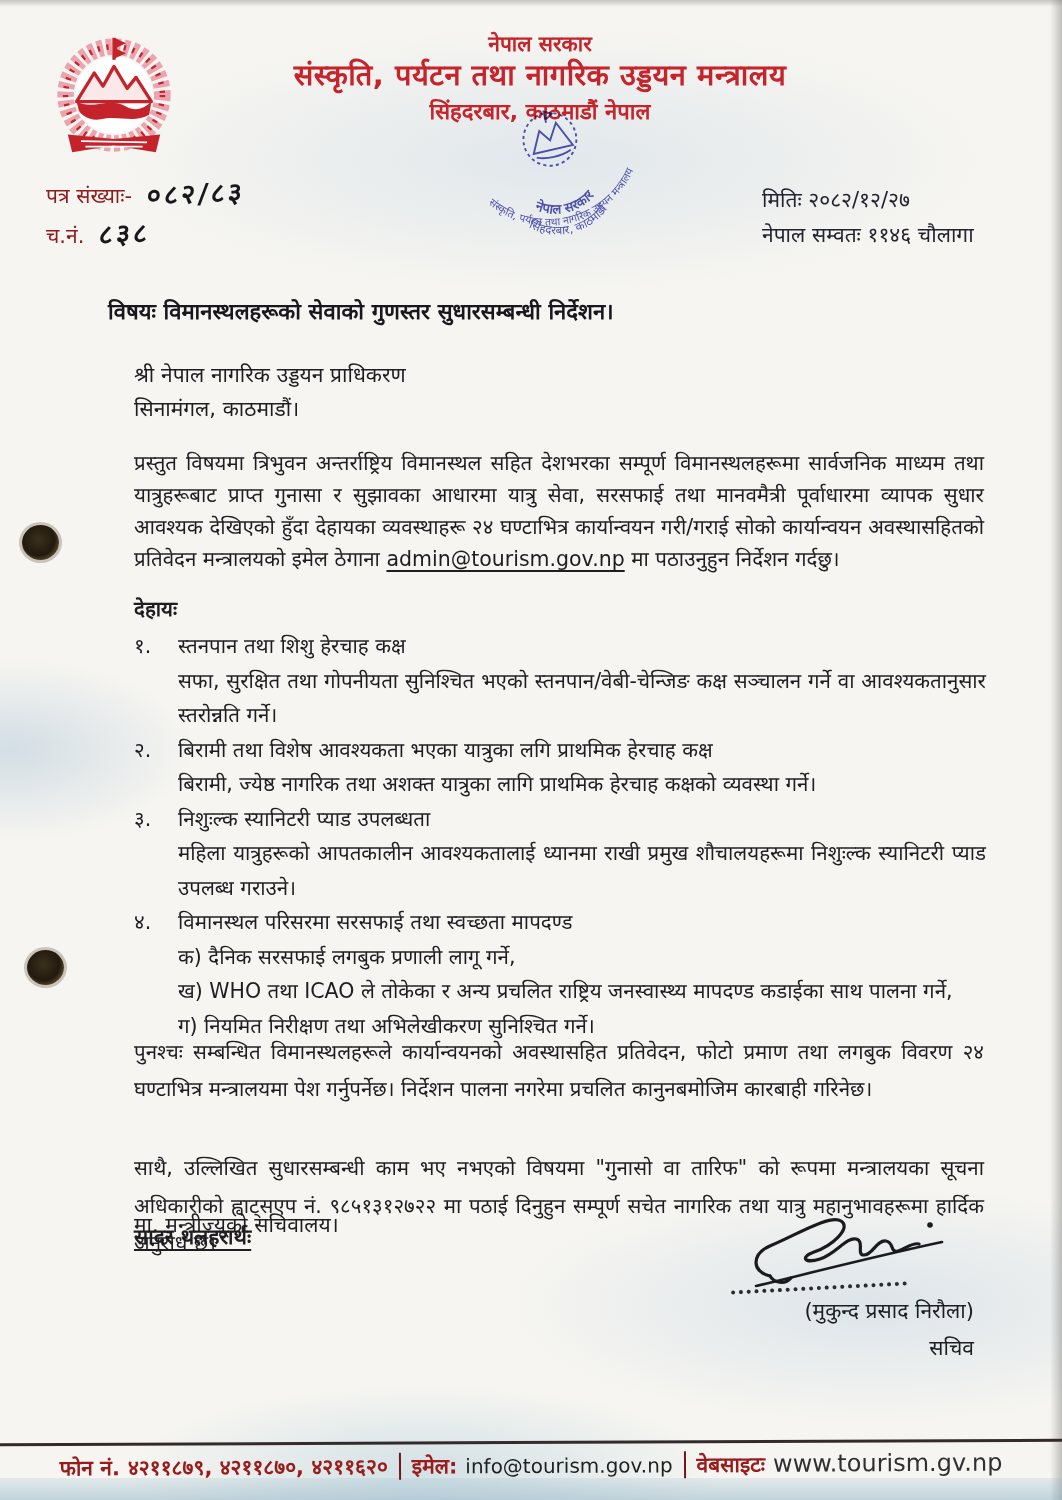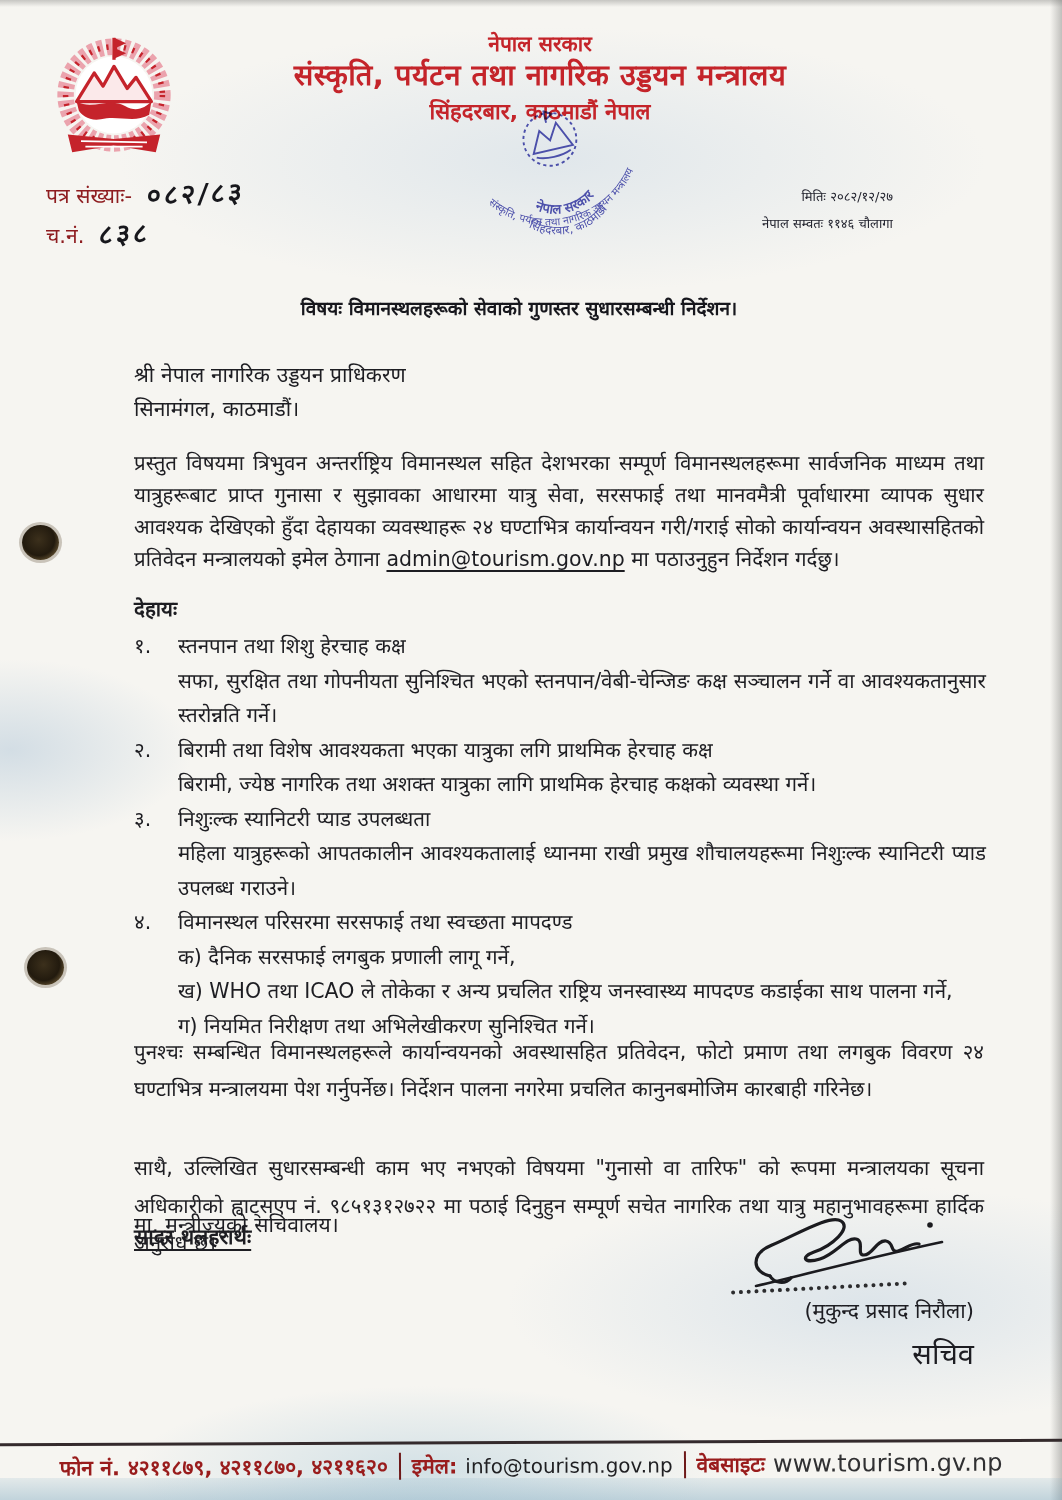--- a/index.html
+++ b/index.html
@@ -31,25 +31,25 @@
   .hdr .addr{font-size:22px; font-weight:600; color:#c4242a; margin-top:7px;}
   .stamp{position:absolute; left:455px; top:104px; width:215px; height:180px;
     transform:rotate(-13deg); opacity:.88; mix-blend-mode:multiply;}
   .emblem{position:absolute; left:48px; top:26px; width:132px; height:138px;}
   
   .meta-left{position:absolute; left:46px; top:180px; line-height:1.0;}
   .meta-left .row{margin-bottom:13px;}
   .mlabel{font-size:21px; font-weight:400; color:#8e1d20;}
   .hand{font-size:27px; font-weight:600; color:#17171c; letter-spacing:3px;
     display:inline-block; transform:rotate(-2deg) skewX(-6deg); margin-left:10px;}
-  .meta-right{position:absolute; left:762px; top:190px; font-size:13px; color:#22232e; line-height:1.0;text-align:right;}
+  .meta-right{position:absolute; left:762px; top:190px; font-size:21px; color:#22232e; line-height:1.0;}
   .meta-right .row{margin-bottom:14px;}
   
-  .subject{position:absolute; left:92px; top:295px; width:854px; text-align:center;
-    font-size:19px; font-weight:700; color:#17171d;}
+  .subject{position:absolute; left:108px; top:295px; width:854px; text-align:left;
+    font-size:22px; font-weight:700; color:#17171d;}
   .addressee{position:absolute; left:134px; top:358px; font-size:21px; line-height:34px; font-weight:500;}
   .para{position:absolute; left:134px; width:850px; text-align:justify;
     font-size:20.5px; line-height:32px; font-weight:500;}
   .p1{top:447px;}
   .u{text-decoration:underline; text-underline-offset:4px;}
   .dehaya{position:absolute; left:134px; top:594px; font-size:20.5px; font-weight:600;}
   .dlist{position:absolute; left:134px; top:629px; width:852px; font-size:20.5px; line-height:34.5px; font-weight:500;}
   .ditem{display:flex;}
   .dnum{width:44px; flex:0 0 44px;}
   .dcontent{flex:1;}
@@ -57,21 +57,21 @@
   .p2{top:1034px; line-height:37px;}
   .p3{top:1150px; line-height:37.5px;}
   .sadar{position:absolute; left:134px; top:1222px; font-size:21px; font-weight:600;
     text-decoration:underline; text-underline-offset:5px;}
   .secretariat{position:absolute; left:134px; top:1210px; font-size:21px; font-weight:500;}
   
   .sig{position:absolute; left:664px; top:1198px; width:310px; text-align:right;}
   .sig-scribble{margin-left:18px;}
   .sig-dots{width:176px; border-bottom:4.5px dotted #2c2c2e; margin:-16px auto 4px auto; transform:rotate(-3deg);}
   .sig-name{font-size:21px; font-weight:500; margin-top:6px;}
-  .sig-title{font-size:29px; font-weight:500; margin-top:9px;}
+  .sig-title{font-size:21px; font-weight:500; margin-top:9px;}
   
   .frule{position:absolute; left:0; top:1441px; width:1062px; height:2.5px; background:#342a2c; transform:rotate(-.25deg);}
   .footer{position:absolute; left:0; top:1451px; width:1062px; display:flex; justify-content:center;
     align-items:center; gap:11px; transform:rotate(-.3deg);}
   .fred{color:#991c1c; font-weight:700; font-size:21px;}
   .fdiv{width:2px; height:27px; background:#6e1919;}
   .femail{color:#1f1f22; font-size:20px; font-weight:500;}
   .fweb{color:#303032; font-size:24px; font-weight:500;}
   .seg{display:flex; align-items:baseline; gap:8px;}
 </style>

